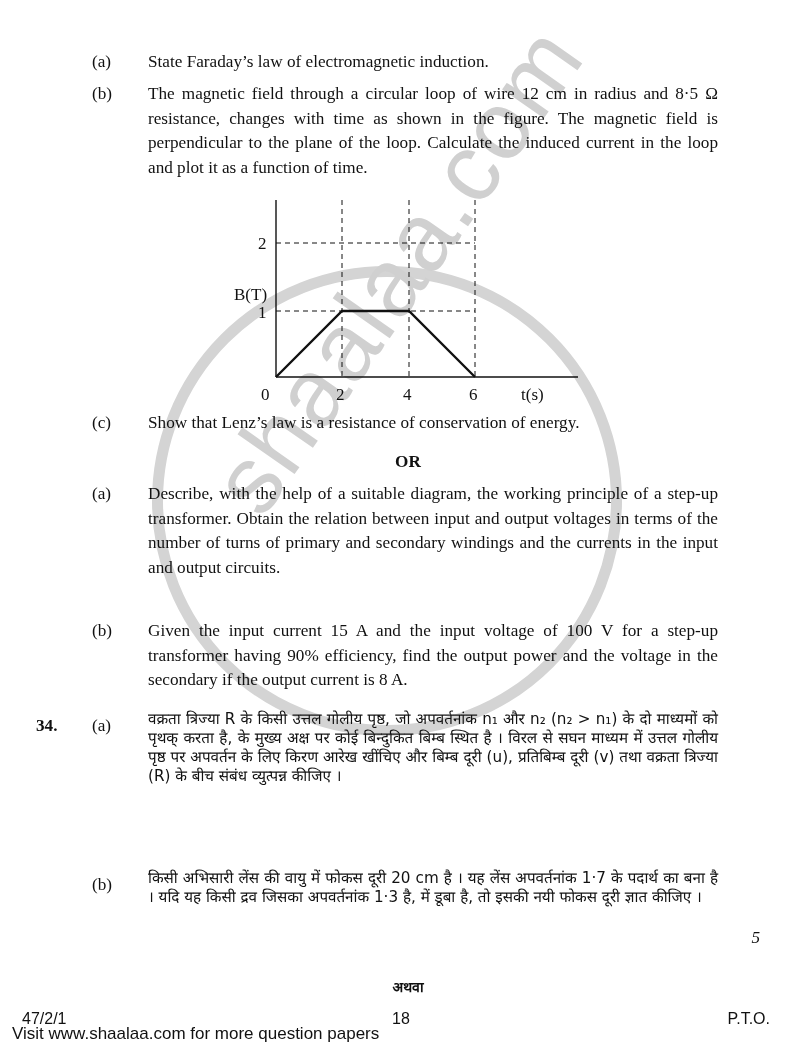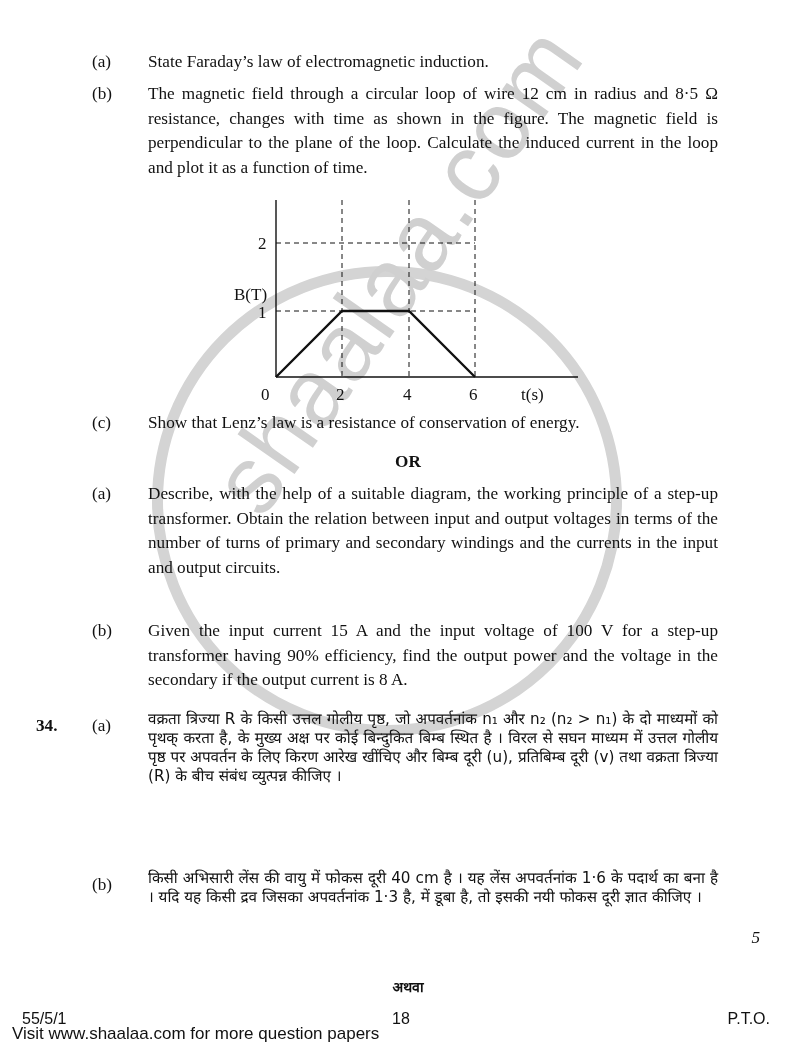--- a/index.html
+++ b/index.html
@@ -82,24 +82,24 @@
   </div>
 
   <div class="q" style="top:714px;left:0;width:800px;">
     <span class="qnum">34.</span>
     <span class="lbl">(a)</span>
     <span class="txt hindi" style="top:-4px;">वक्रता त्रिज्या R के किसी उत्तल गोलीय पृष्ठ, जो अपवर्तनांक n₁ और n₂ (n₂ &gt; n₁) के दो माध्यमों को पृथक् करता है, के मुख्य अक्ष पर कोई बिन्दुकित बिम्ब स्थित है । विरल से सघन माध्यम में उत्तल गोलीय पृष्ठ पर अपवर्तन के लिए किरण आरेख खींचिए और बिम्ब दूरी (u), प्रतिबिम्ब दूरी (v) तथा वक्रता त्रिज्या (R) के बीच संबंध व्युत्पन्न कीजिए ।</span>
   </div>
 
   <div class="q" style="top:873px;left:0;width:800px;">
     <span class="lbl">(b)</span>
-    <span class="txt hindi" style="top:-4px;">किसी अभिसारी लेंस की वायु में फोकस दूरी 40 cm है । यह लेंस अपवर्तनांक 1·6 के पदार्थ का बना है । यदि यह किसी द्रव जिसका अपवर्तनांक 1·3 है, में डूबा है, तो इसकी नयी फोकस दूरी ज्ञात कीजिए ।</span>
+    <span class="txt hindi" style="top:-4px;">किसी अभिसारी लेंस की वायु में फोकस दूरी 20 cm है । यह लेंस अपवर्तनांक 1·7 के पदार्थ का बना है । यदि यह किसी द्रव जिसका अपवर्तनांक 1·3 है, में डूबा है, तो इसकी नयी फोकस दूरी ज्ञात कीजिए ।</span>
   </div>
 
   <span class="marks" style="top:928px;">5</span>
 
   <div class="or hindi" style="top:978px;font-weight:bold;font-size:14px;">अथवा</div>
 
-  <span class="footer" style="left:22px;top:1010px;">55/5/1</span>
+  <span class="footer" style="left:22px;top:1010px;">47/2/1</span>
   <span class="footer" style="left:392px;top:1010px;">18</span>
   <span class="footer" style="right:30px;top:1010px;">P.T.O.</span>
   <span class="footer" style="left:12px;top:1024px;font-size:17px;">Visit www.shaalaa.com for more question papers</span>
 </div>
 
 </body></html>

